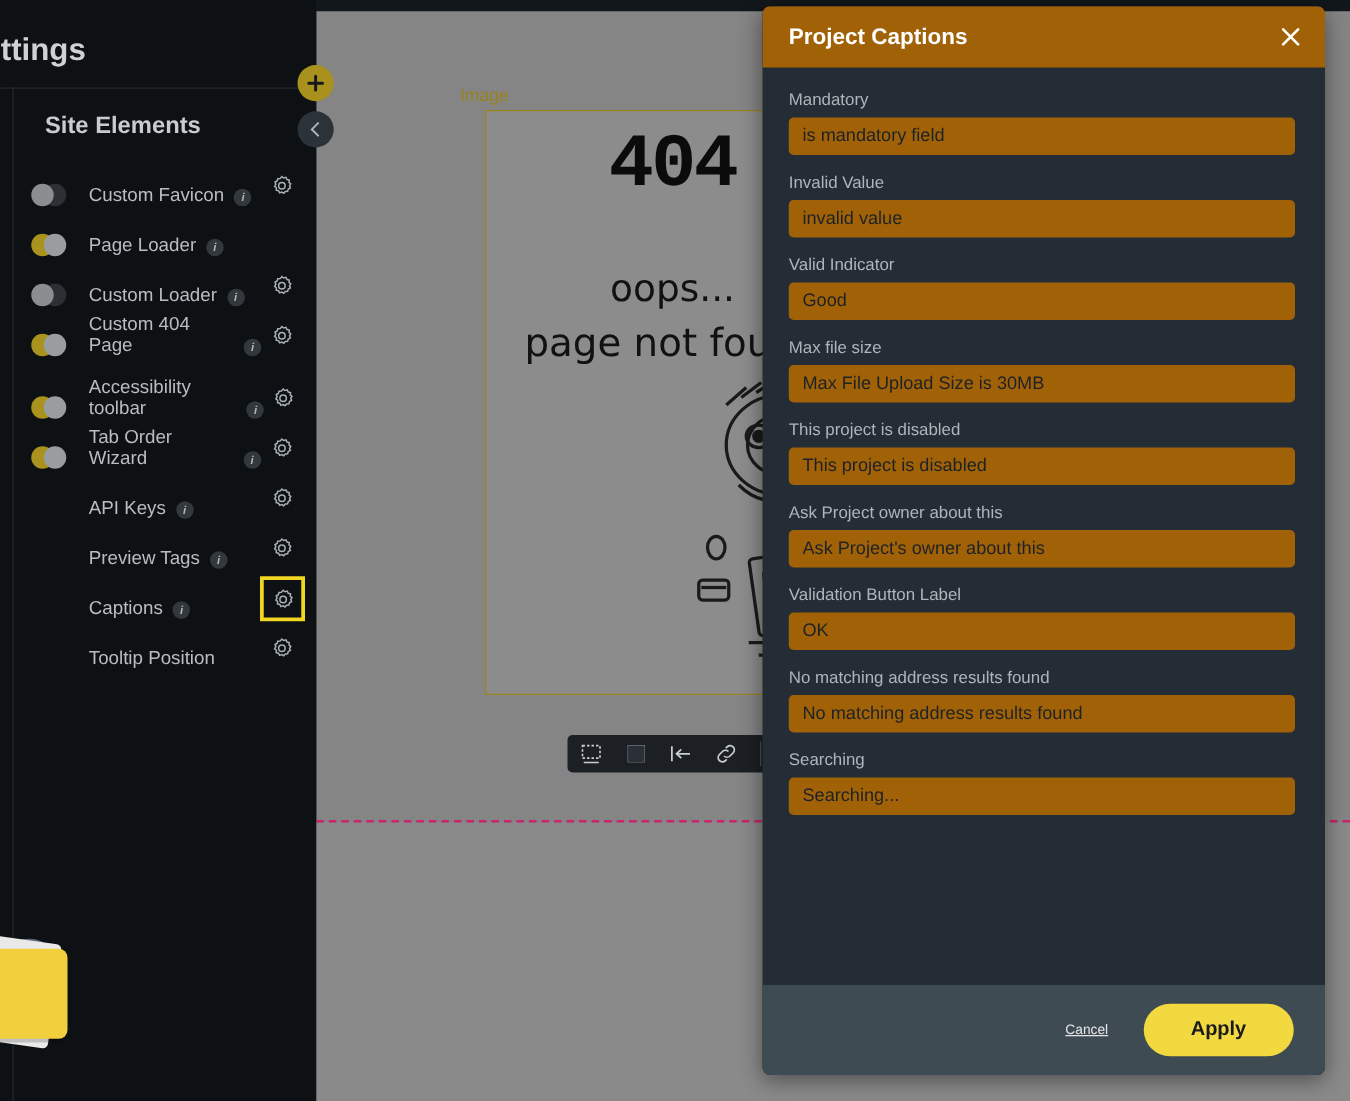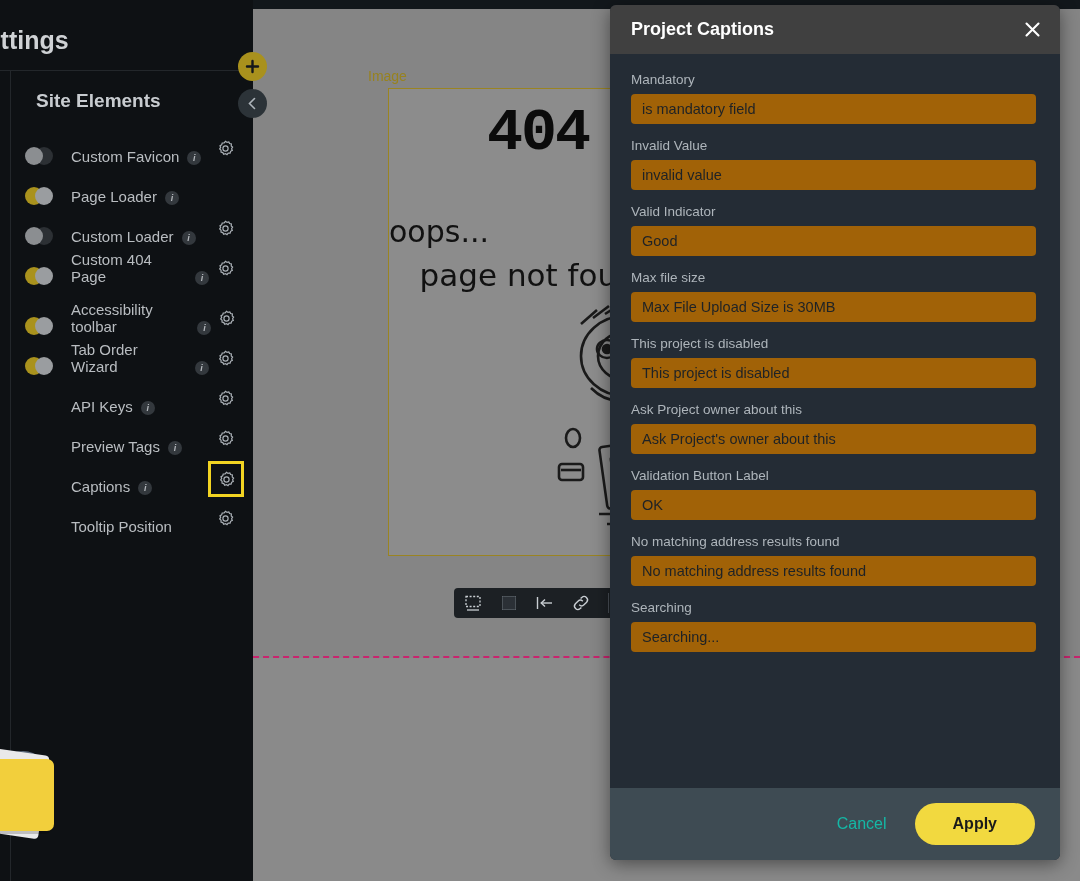--- a/index.html
+++ b/index.html
@@ -47,21 +47,21 @@
     text-align: center;
     font-family: Liberation Mono, monospace;
     font-weight: bold;
     font-size: 60px;
     letter-spacing: -2px;
     color: #0b0b0b;
     line-height: 1;
   }
   .oops {
     position: absolute; top: 125px; left: 0; width: 100%;
-    font-size: 30px; color: #111;
+    text-align: center; font-size: 30px; color: #111;
     font-family: "DejaVu Sans", sans-serif;
   }
   .pnf {
     position: absolute; top: 168px; left: 0; width: 100%;
     text-align: center; font-size: 31px; color: #111;
     font-family: "DejaVu Sans", sans-serif;
   }
   .doodle { position: absolute; right: -40px; top: 215px; opacity: .92; }
 
   
@@ -164,21 +164,21 @@
     position: absolute; left: 610px; top: 5px;
     width: 450px; height: 855px;
     background: #242c35;
     border-radius: 6px;
     overflow: hidden;
     display: flex; flex-direction: column;
     box-shadow: 0 4px 18px rgba(0,0,0,.45);
     z-index: 40;
   }
   .modal-header {
-    height: 49px; flex: 0 0 49px; background: #404040;
+    height: 49px; flex: 0 0 49px; background: #a16207;
     display: flex; align-items: center; padding: 0 14px 0 21px;
   }
   .modal-title { font-size: 18px; font-weight: bold; color: #ffffff; flex: 1; }
   .modal-close { width: 28px; height: 28px; display:flex; align-items:center; justify-content:center; cursor:pointer; }
   .modal-body {
     flex: 1 1 auto; padding: 18px 26px 10px 21px;
     overflow-y: auto;
   }
   .field { margin-bottom: 14px; }
   .field-label { font-size: 13.5px; color: #aeb5bb; margin-bottom: 7px; }
@@ -187,23 +187,24 @@
     border: none; border-radius: 4px; background: #a16207;
     padding: 0 11px; font-size: 14.5px; color: #1e2226;
     font-family: "Liberation Sans", sans-serif;
   }
   .modal-footer {
     flex: 0 0 72px; height: 72px; background: #3e4b53;
     display: flex; align-items: center; justify-content: flex-end;
     padding-right: 25px; gap: 22px;
   }
   .btn-cancel {
-    background: none; border: none; color: #14b8a6;
-    font-size: 16px; cursor: pointer; padding: 8px 6px;
+    background: none; border: none; color: #e5e5e5;
+    font-size: 11px; cursor: pointer; padding: 8px 6px;
     font-family: "Liberation Sans", sans-serif;
+    text-decoration: underline;
   }
   .btn-apply {
     background: #f2d93f; border: none; color: #1a1a1a;
     font-size: 16px; font-weight: 600; cursor: pointer;
     border-radius: 22px; padding: 12px 38px;
     font-family: "Liberation Sans", sans-serif;
   }
 </style>
 </head>
 <body>

